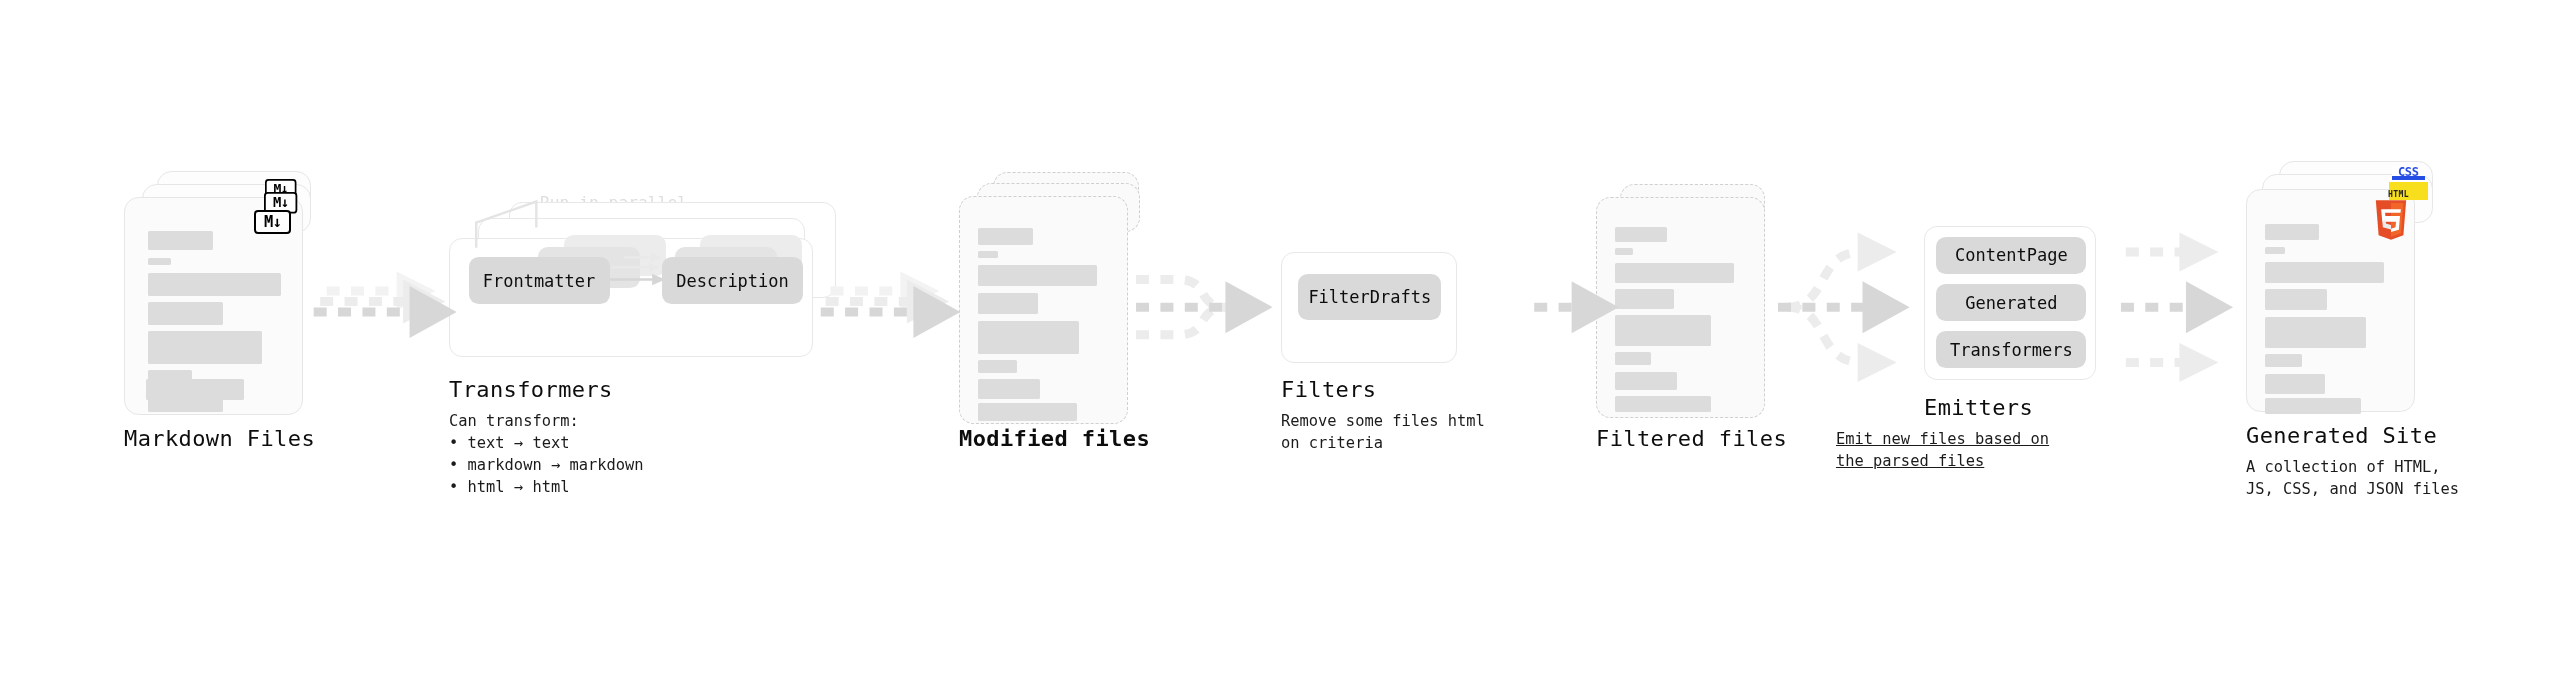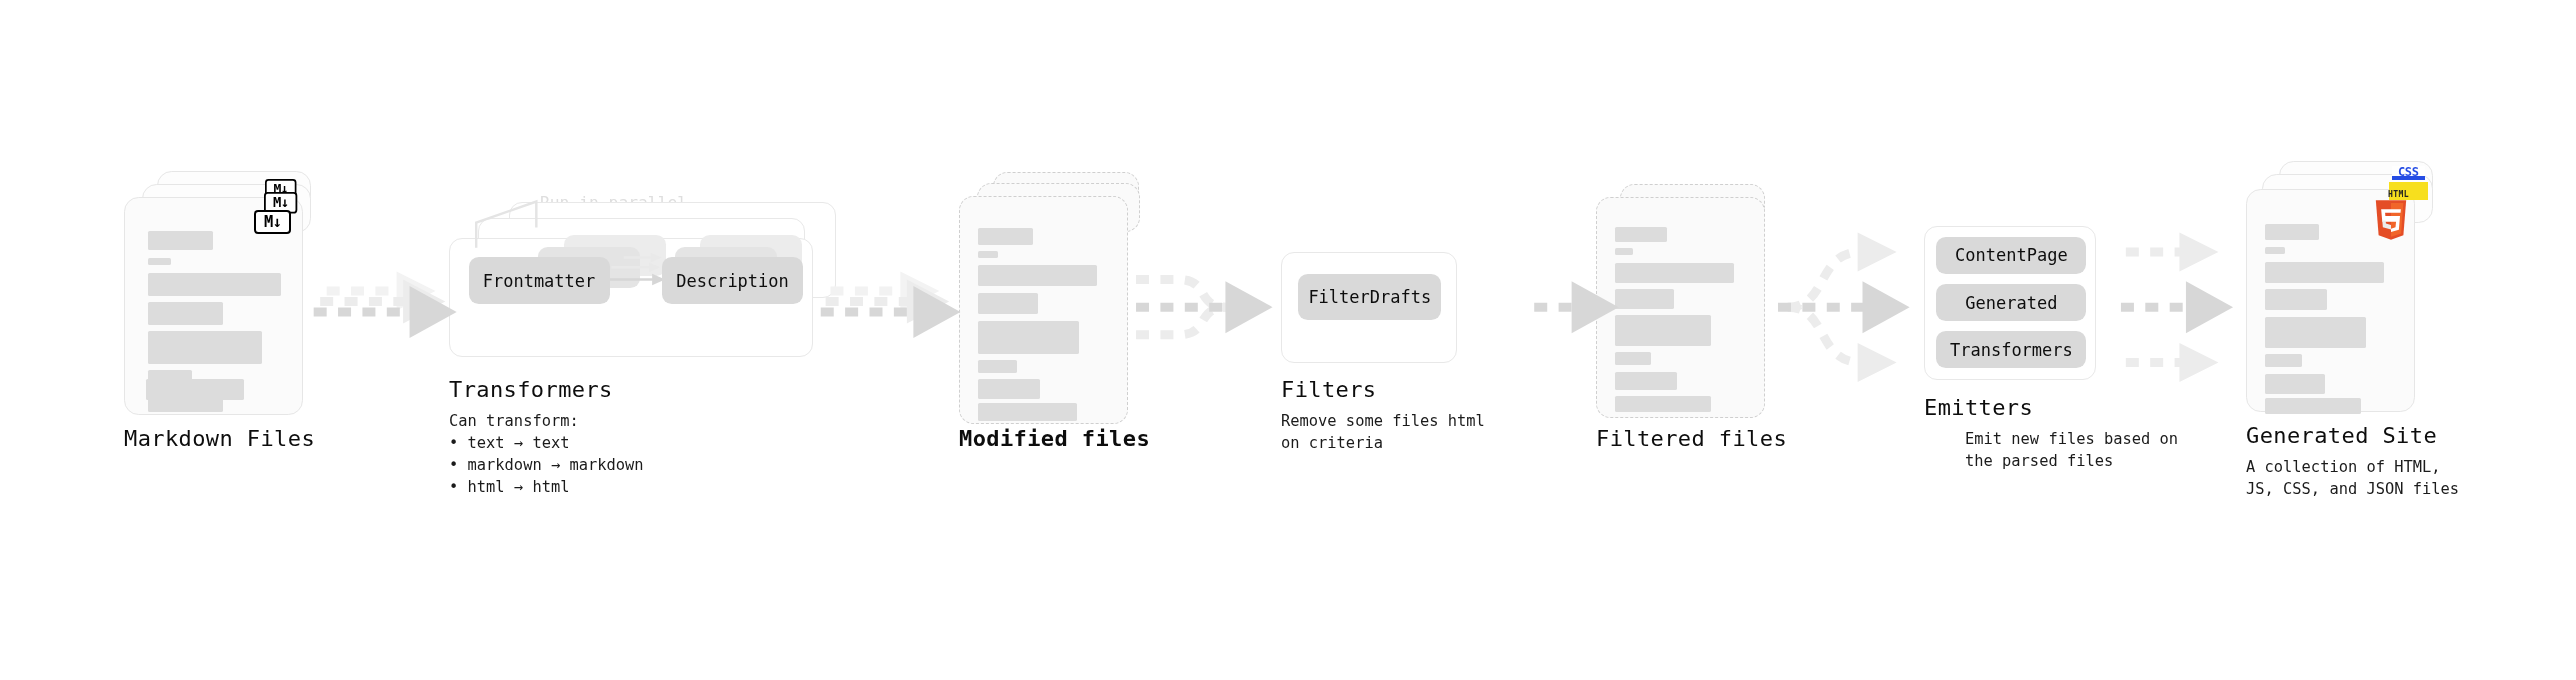--- a/index.html
+++ b/index.html
@@ -299,21 +299,21 @@
 
   <div class="node-title" style="left:1596px; top:426px;">Filtered files</div>
 
   <div class="groupbox" style="left:1924px; top:226px; width:172px; height:154px; z-index:3;">
     <div class="pill" style="left:11.4px; top:9.8px;  width:150px; height:37px;">ContentPage</div>
     <div class="pill" style="left:11.4px; top:57px;  width:150px; height:37px;">Generated</div>
     <div class="pill" style="left:11.4px; top:104px; width:150px; height:37px;">Transformers</div>
   </div>
 
   <div class="node-title" style="left:1924px; top:395px;">Emitters</div>
-  <div class="node-desc" style="left:1965px; top:428px; width:260px;">Emit new files based on
+  <div class="node-desc" style="left:1836px; top:428px; width:260px;text-decoration:underline;">Emit new files based on
 the parsed files</div>
 
   <div class="stackwrap" style="left:2246px; top:161px; width:211px; height:252px;">
 
     <div class="sheet sheet-back ghost2" style="left:32.5px; top:0px;  width:154px; height:49px;"></div>
     <div class="css-badge" style="left:146px; top:4.9px;">
       <span class="txt">CSS</span>
       <span class="bar"></span>
     </div>
 

